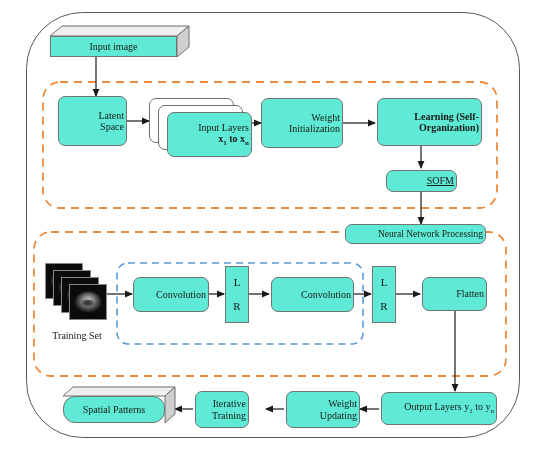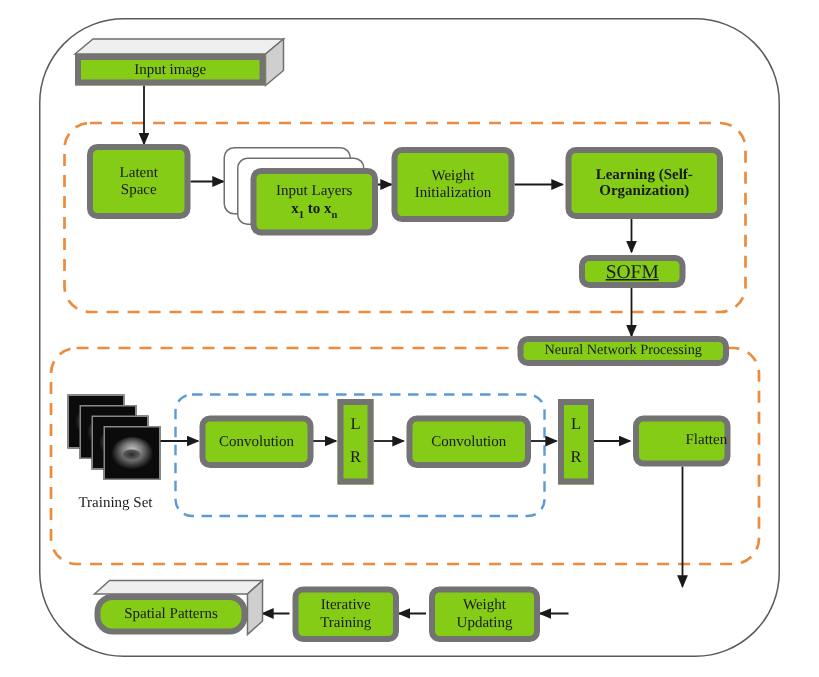--- a/index.html
+++ b/index.html
@@ -24,25 +24,25 @@
     pointer-events: none;
   }
   .node {
     position: absolute;
     box-sizing: border-box;
     display: flex;
     align-items: center;
     justify-content: center;
     text-align: center;
     color: #1a1a1a;
-    background: #84cc16;
-    border: 4px solid #737373;
+    background: #5eead4;
+    border: 1px solid #737373;
     line-height: 1.15;
   }
-  .rounded { border-radius: 7px; }
+  .rounded { border-radius: 7px; text-align: right; }
   .rect-sharp { border-radius: 0; }
   .lbl {
     display: block;
     width: 100%;
     padding: 0 2px;
   }
   .caption {
     position: absolute;
     color: #1a1a1a;
     text-align: center;
@@ -171,21 +171,21 @@
     </span>
   </div>
 
   <div class="node rounded" style="left:377px; top:98px; width:105px; height:48px; font-size:10px;font-weight:bold;">
     <span class="lbl">
       <span>Learning (Self-</span><br>
       <span>Organization)</span>
     </span>
   </div>
 
-  <div class="node rounded" style="left:386px; top:170px; width:71px; height:22px; font-size:13px;text-decoration:underline;">
+  <div class="node rounded" style="left:386px; top:170px; width:71px; height:22px; font-size:10px;text-decoration:underline;">
     <span class="lbl">SOFM</span>
   </div>
 
   <div class="node rounded" style="left:345px; top:224px; width:141px; height:20px; font-size:9.5px;">
     <span class="lbl">Neural Network Processing</span>
   </div>
 
   <div style="position:absolute; left:45px; top:263px; width:62px; height:62px;">
     <div class="tset-img" style="left:0px; top:0px; width:38px; height:36px;">
         <div class="brain"></div>
@@ -218,29 +218,32 @@
   <div class="node rect-sharp lr-box" style="left:372px; top:266px; width:24px; height:57px; font-size:11px;">
     <span>L</span>
     <span>R</span>
   </div>
 
   <div class="node rounded" style="left:422px; top:277px; width:65px; height:34px; font-size:10px;padding-left:31px;">
     <span class="lbl">Flatten</span>
   </div>
 
 
+  <div class="node rounded" style="left:381px; top:392px; width:116px; height:33px; font-size:10px;">
+    <span class="lbl"><span>Output Layers y</span><span class="sub">1</span><span> to y</span><span class="sub">n</span></span>
+  </div>
 
   <div class="node rounded" style="left:286px; top:391px; width:74px; height:37px; font-size:10px;">
     <span class="lbl">
       <span>Weight</span><br>
       <span>Updating</span>
     </span>
   </div>
 
-  <div class="node rounded" style="left:195px; top:391px; width:71px; height:37px; font-size:10px;">
+  <div class="node rounded" style="left:195px; top:391px; width:54px; height:37px; font-size:10px;">
     <span class="lbl">
       <span>Iterative</span><br>
       <span>Training</span>
     </span>
   </div>
 
   <div class="node rect-sharp" style="left:63px; top:396px; width:102px; height:27px; font-size:10px;border-radius:12px;">
     <span class="lbl">Spatial Patterns</span>
   </div>
 

